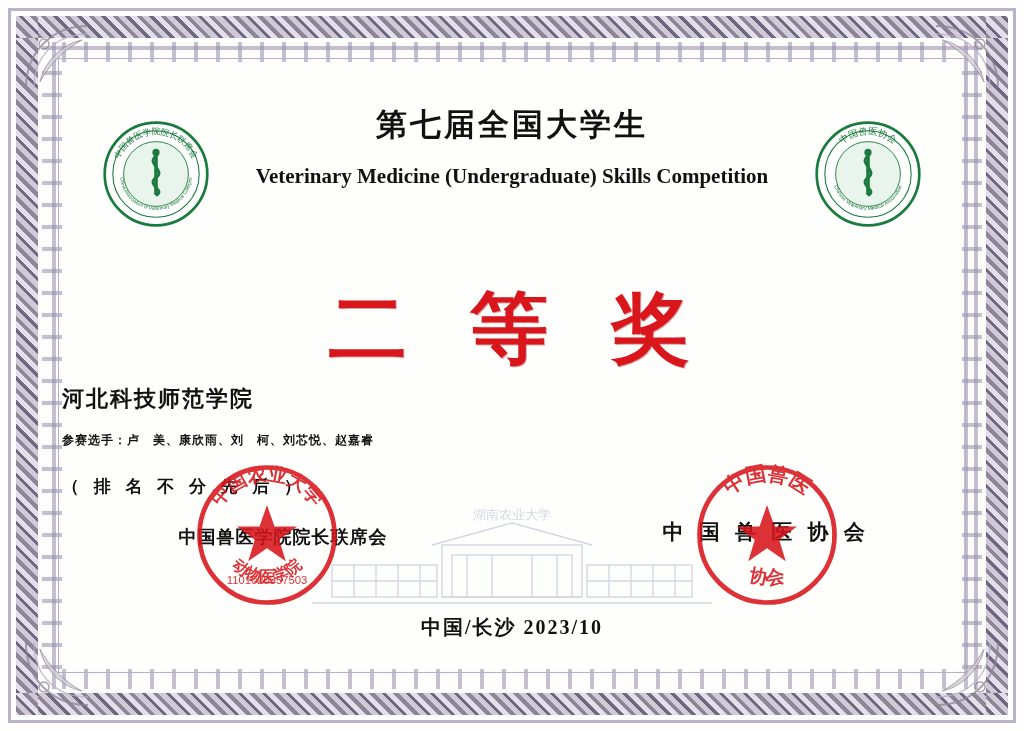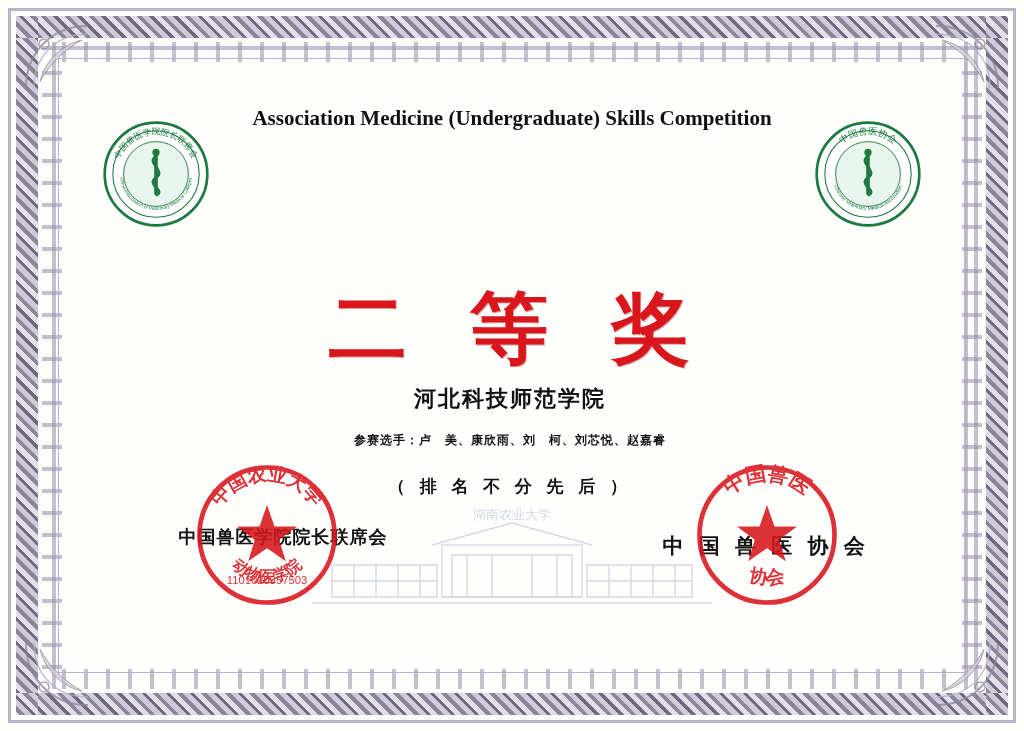--- a/index.html
+++ b/index.html
@@ -140,21 +140,21 @@
     letter-spacing: 22px;
     color: #d8161c;
     text-shadow: 1px 1px 0 rgba(150,0,0,0.35);
   }
 
   
   .body-block {
     position: absolute;
     left: 0; right: 4px;
     top: 322px;
-    text-align: center;
+    text-align: left;
   }
   .school {
     font-family: "Liberation Serif", serif;
     font-weight: bold;
     font-size: 22px;
     letter-spacing: 2px;
     color: #111;
     margin-bottom: 18px;
   }
   .participants, .advisors {
@@ -184,21 +184,21 @@
     font-family: "Liberation Serif", serif;
     font-weight: bold;
     font-size: 18px;
     color: #111;
     line-height: 1.75;
     letter-spacing: 1px;
   }
   .sig-right {
     position: absolute;
     right: 46px;
-    top: 470px;
+    top: 456px;
     width: 300px;
     text-align: center;
     font-family: "Liberation Serif", serif;
     font-weight: bold;
     font-size: 21px;
     color: #111;
     letter-spacing: 5px;
   }
 
   
@@ -307,21 +307,22 @@
         <textPath href="#emb-r-bot" startOffset="50%" text-anchor="middle">Chinese Veterinary Medical Association</textPath>
       </text>
       <g>
         <rect x="58" y="36" width="4" height="48" rx="2" fill="#1b7a3e"></rect>
         <path d="M60 40 C48 48 72 56 60 64 C48 72 72 78 60 84" fill="none" stroke="#1b7a3e" stroke-width="3"></path>
         <circle cx="60" cy="36" r="4" fill="#1b7a3e"></circle>
       </g>
     </svg>
 
     <div class="title-block">
-      <div class="title-en-2">Association Medicine (Undergraduate) Skills Competition</div>
+      <div class="title-cn-1">第七届全国大学生</div>
+      <div class="title-en-2">Veterinary Medicine (Undergraduate) Skills Competition</div>
     </div>
 
     <div class="award-line">二 等 奖</div>
 
     <div class="body-block">
       <div class="school">河北科技师范学院</div>
       <div class="participants">参赛选手：卢　美、康欣雨、刘　柯、刘芯悦、赵嘉睿</div>
       <div class="note">（ 排 名 不 分 先 后 ）</div>
     </div>
 
@@ -377,15 +378,16 @@
       <path id="seal-r-bot" d="M 80 80 m -52 0 a 52 52 0 0 0 104 0" fill="none"></path>
       <text font-size="22" fill="#d8161c" font-weight="bold" font-family="&quot;Liberation Serif&quot;, serif">
         <textPath href="#seal-r-top" startOffset="50%" text-anchor="middle">中国兽医</textPath>
       </text>
       <text font-size="20" fill="#d8161c" font-weight="bold" font-family="&quot;Liberation Serif&quot;, serif">
         <textPath href="#seal-r-bot" startOffset="50%" text-anchor="middle">协会</textPath>
       </text>
       <polygon points="80,48 88,71 112,71 93,85 100,108 80,94 60,108 67,85 48,71 72,71" fill="#d8161c"></polygon>
     </svg>
 
+    <div class="footer-place">中国/长沙  2023/10</div>
 
   </div>
 </div>
 
 </body></html>

